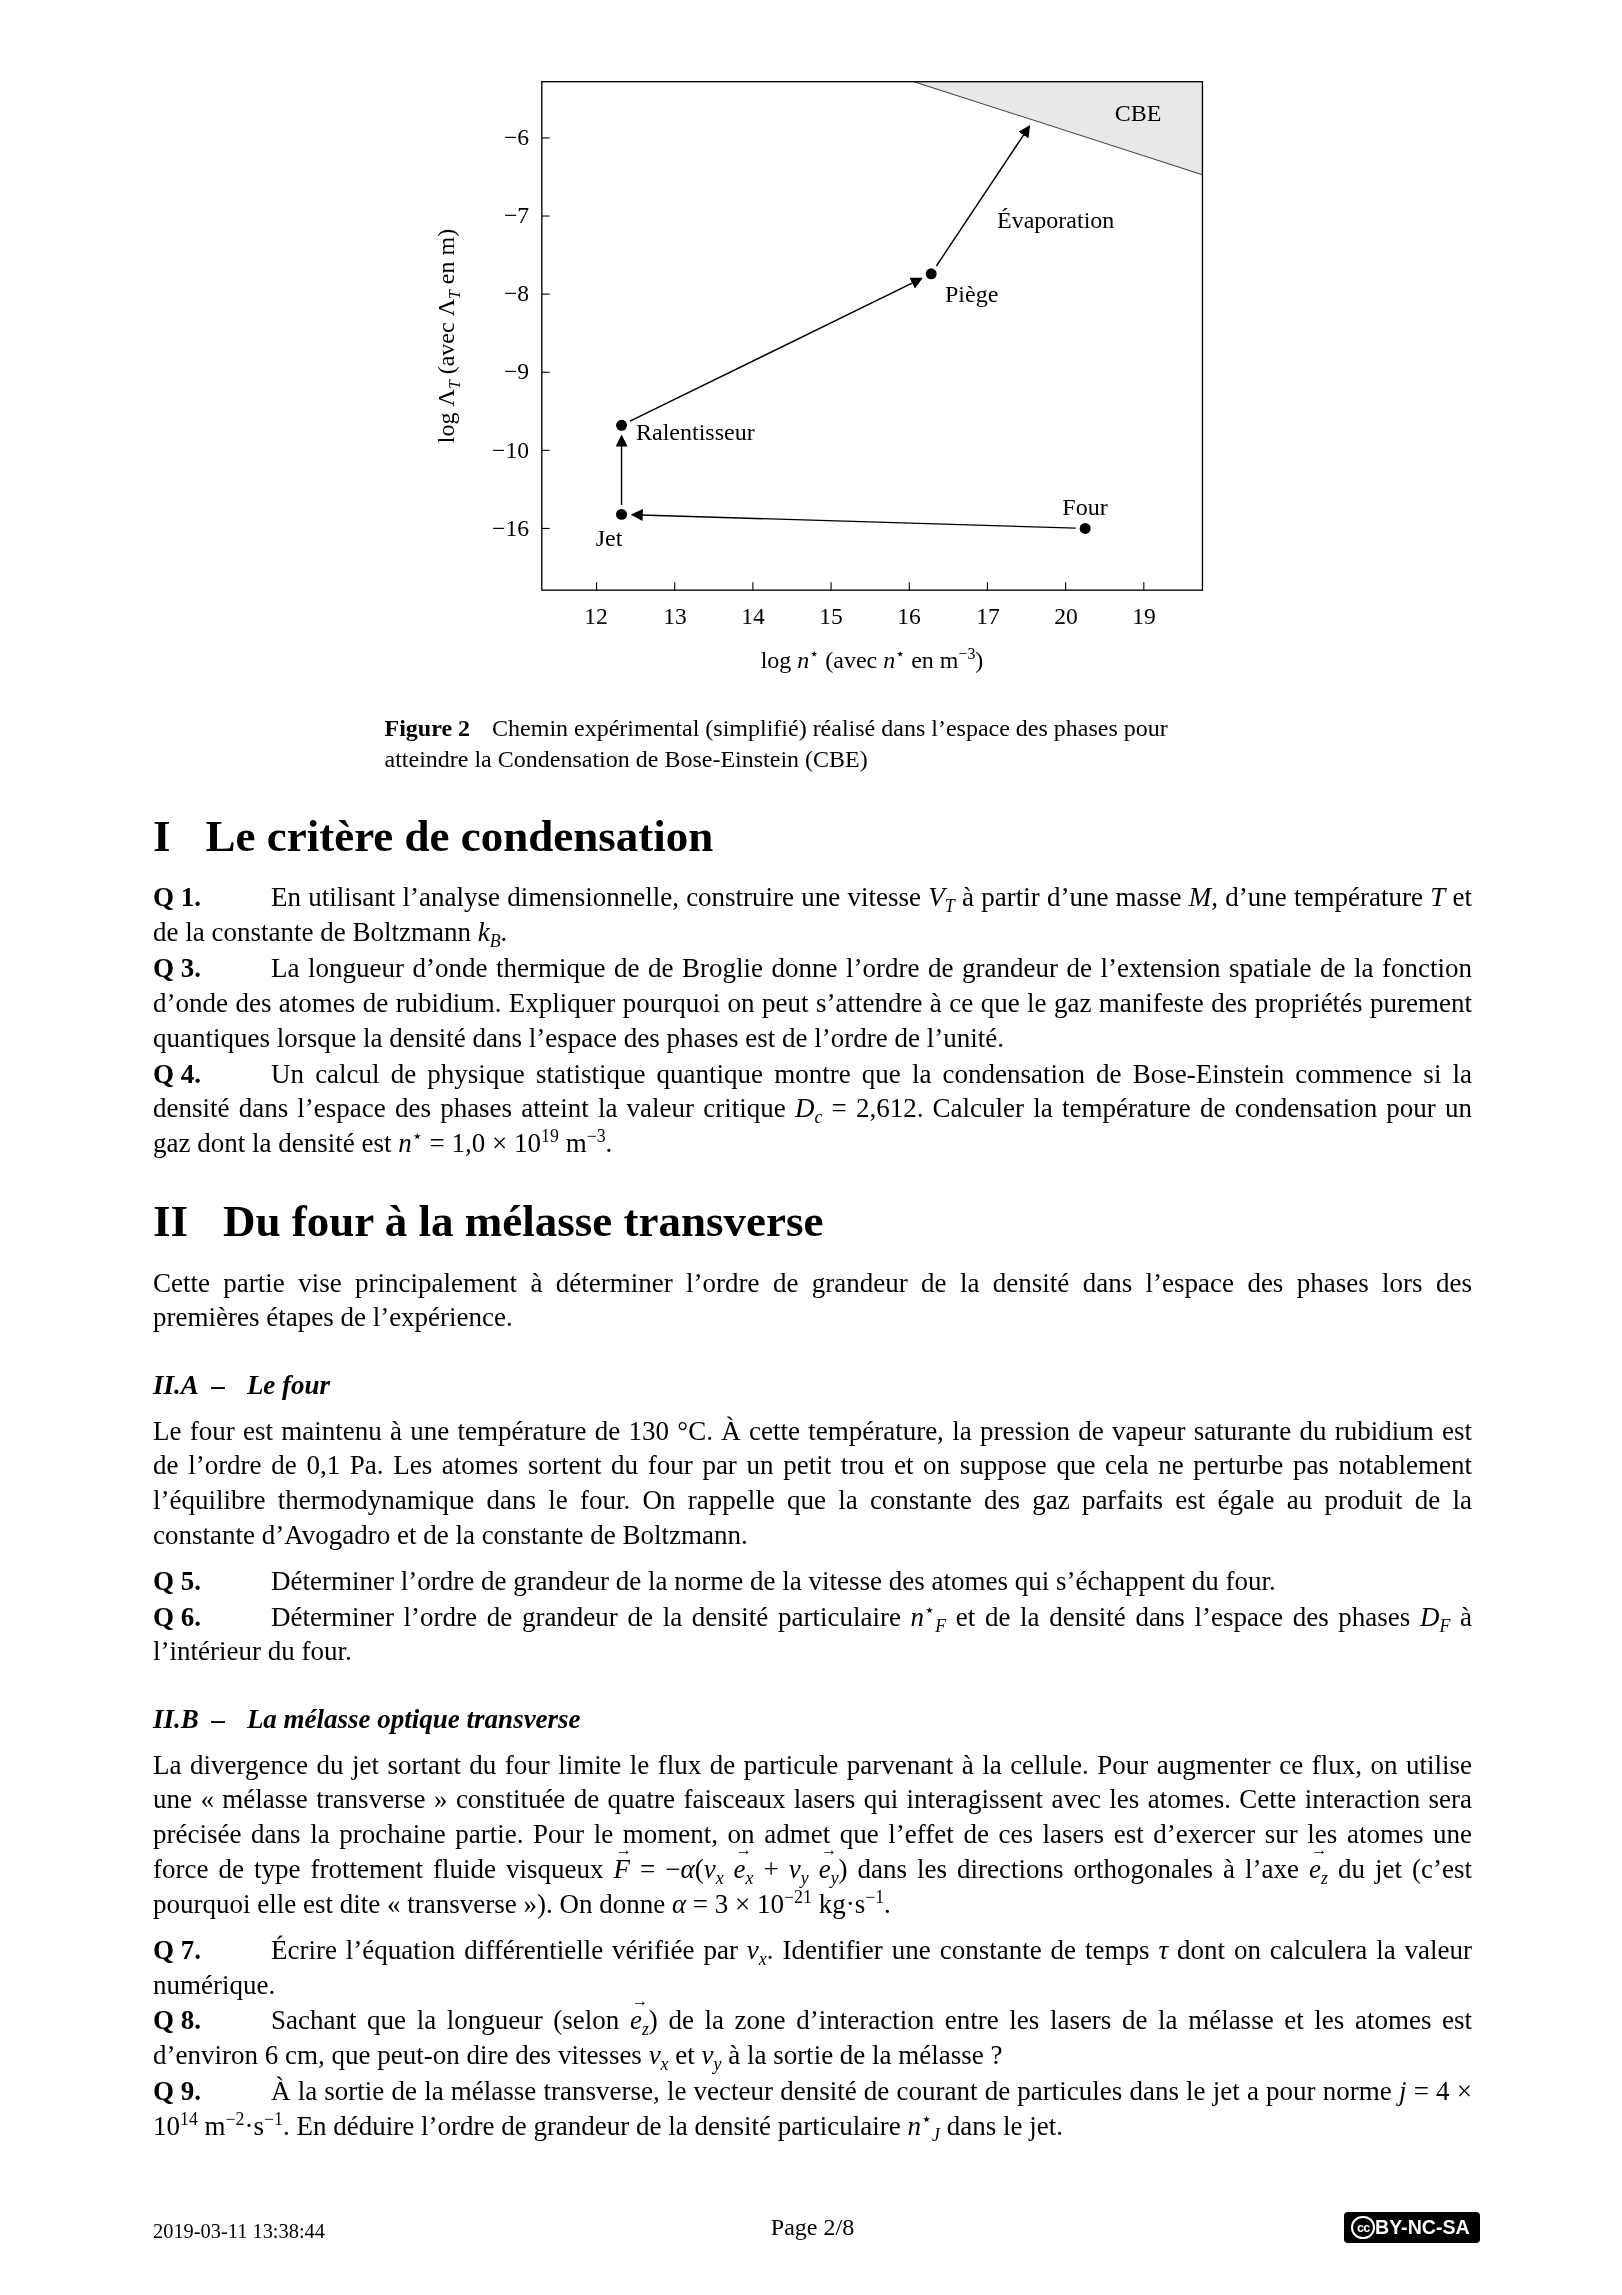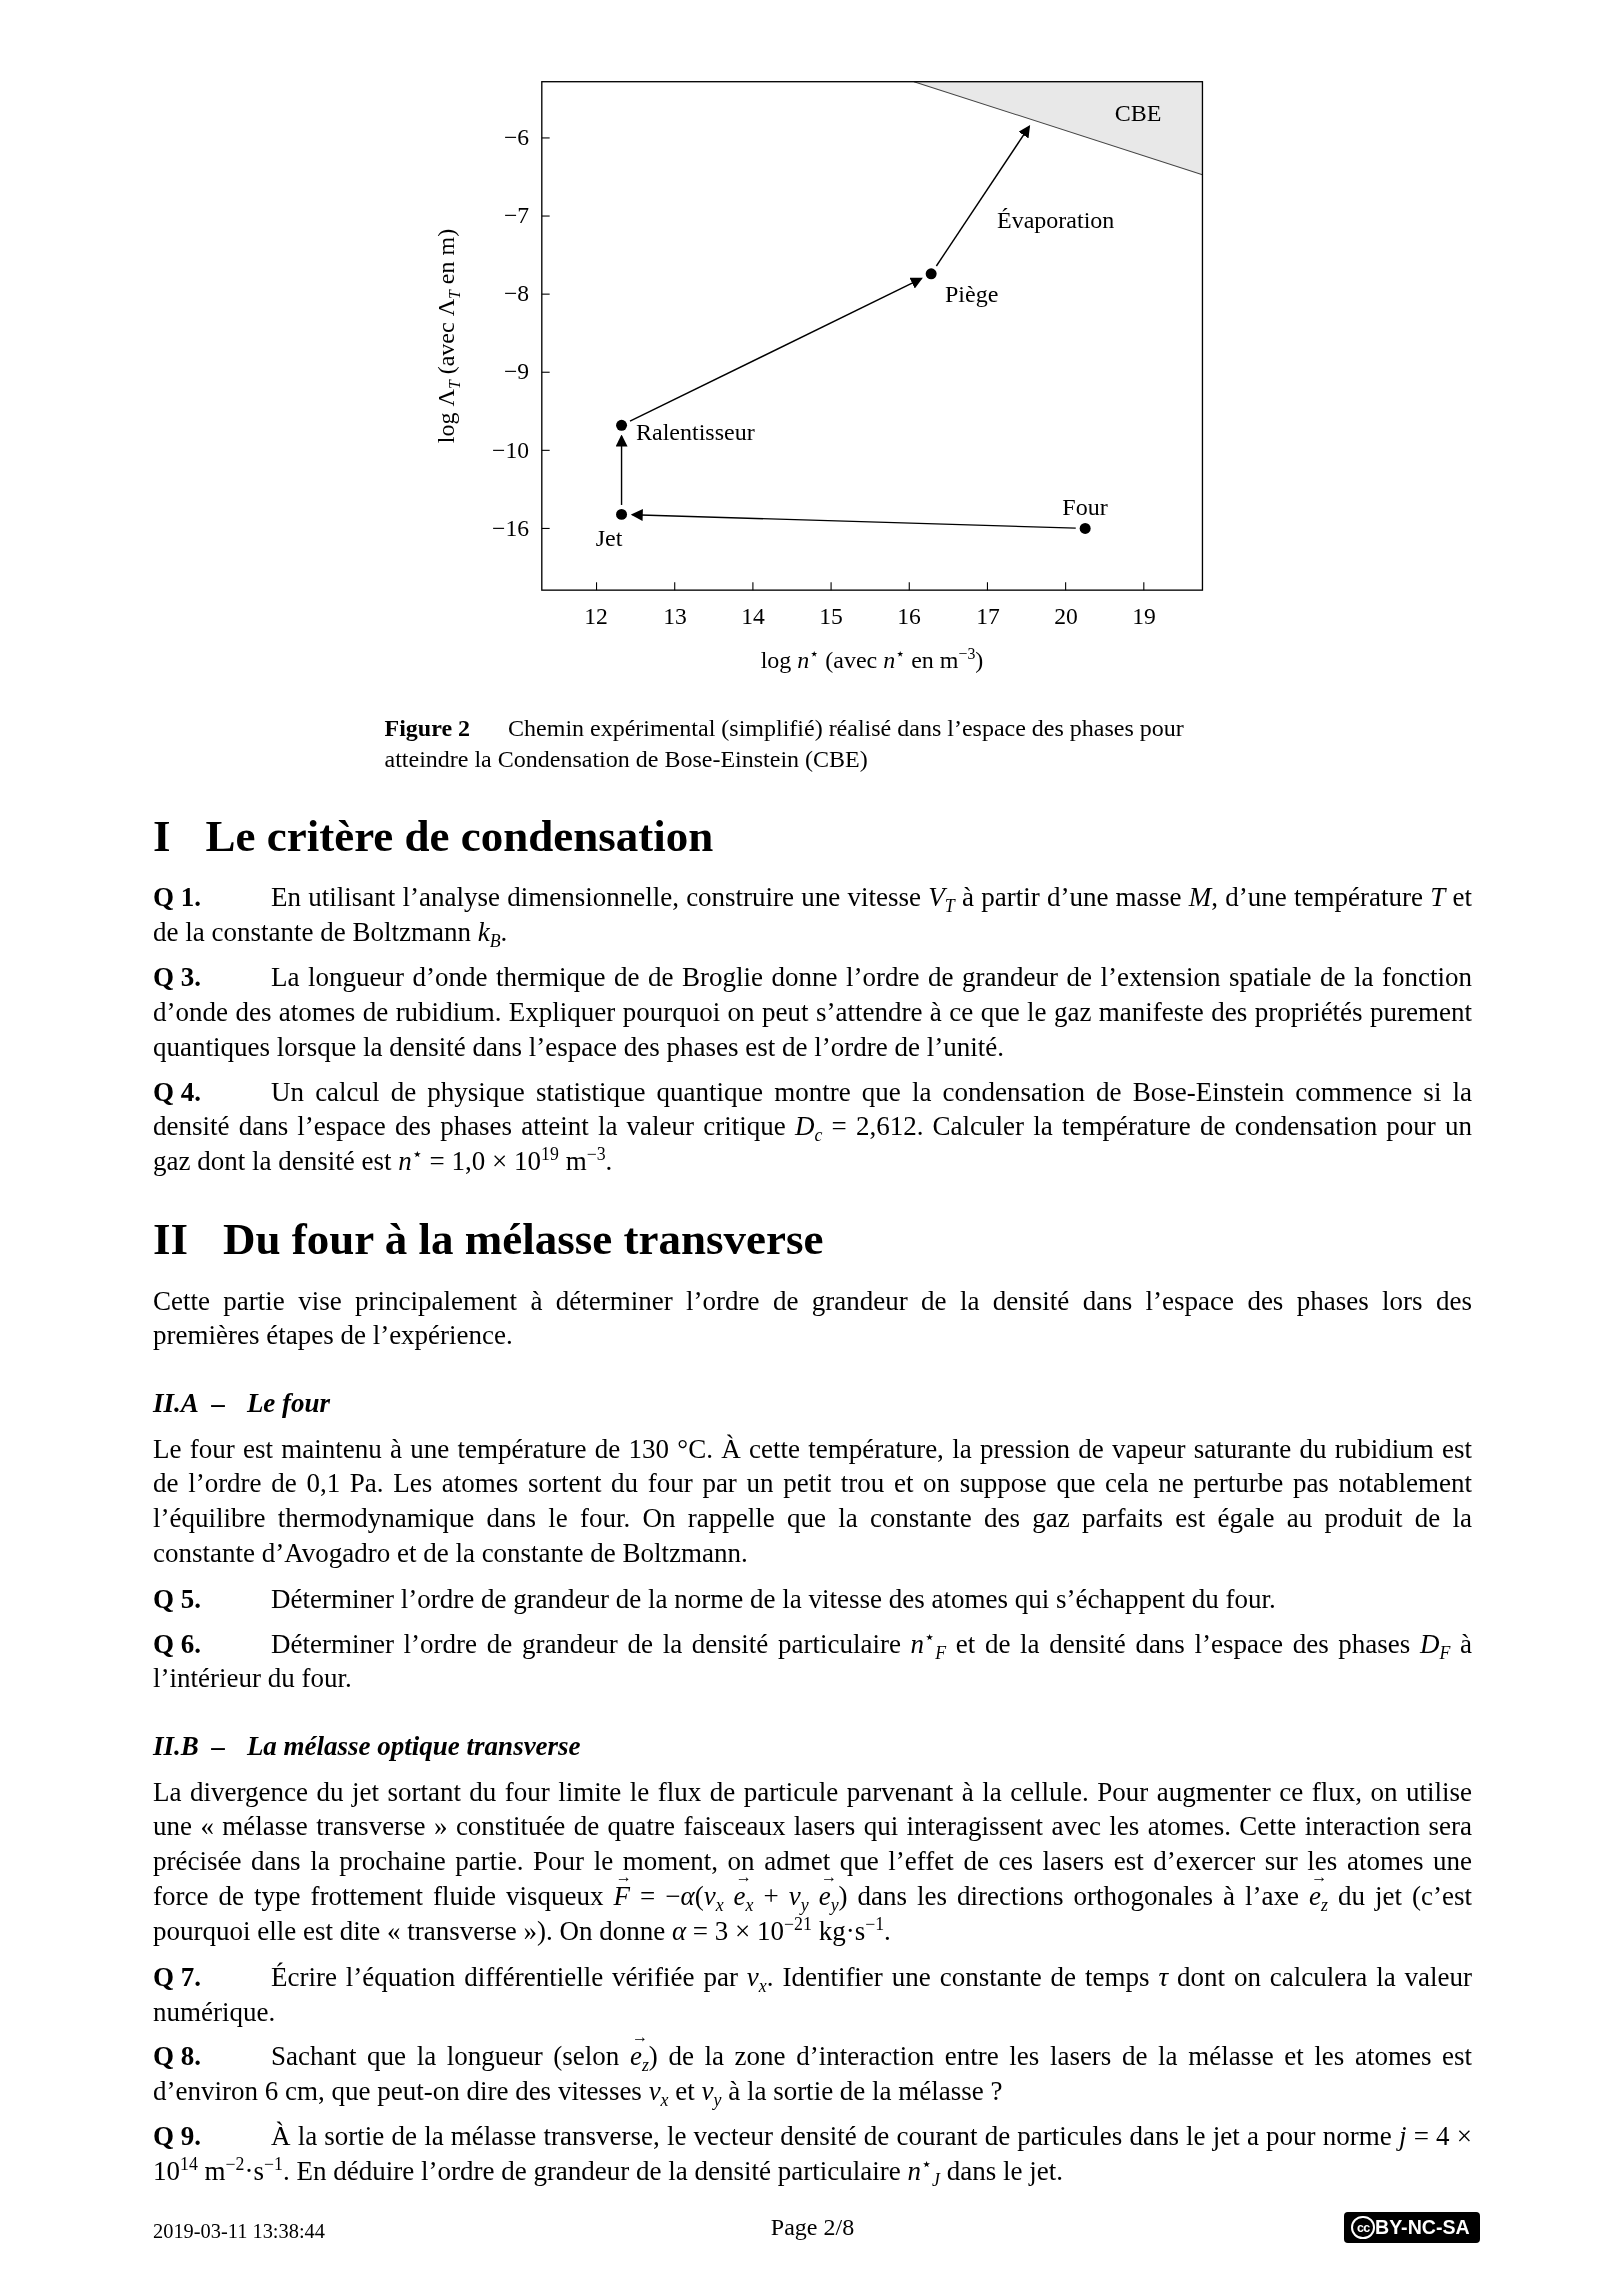--- a/index.html
+++ b/index.html
@@ -8,29 +8,29 @@
        font-family:"Liberation Serif","DejaVu Serif",serif;font-size:27px;}
   .content{position:absolute;left:153px;top:0;width:1319px;}
 
   
   .figure{margin:0;}
   .chart{position:relative;width:793px;height:612px;margin:77px auto 0;}
   #chart-svg{position:absolute;left:0;top:0;}
   .chart-label{position:absolute;white-space:nowrap;font-size:24px;line-height:1;}
   .chart-label.tick{font-size:23.6px;}
   .caption{width:856px;margin:23.6px auto 0;font-size:24px;line-height:1.32;text-align:left;}
-  .cap-label{margin-right:38px;}
+  .cap-label{margin-right:22px;}
 
   
   h1.sec{font-size:45px;margin:36px 0 19px;font-weight:700;line-height:1.1;}
   .sec-num{margin-right:35px;}
   h2.subsec{font-size:27px;font-style:italic;font-weight:700;margin:36px 0 12.6px;line-height:1.1;}
   h2.subsec .dash{margin:0 22px 0 12.6px;}
   p{margin:11px 0;text-align:justify;line-height:1.29;}
-  p.q{margin:10px 0;}
+  p.q{margin:1px 0;}
   .qnum{font-weight:700;display:inline-block;width:118px;}
   sub,sup{font-size:66%;line-height:0;}
   sup{vertical-align:super;}
   sub{vertical-align:sub;}
   .vec{position:relative;display:inline-block;font-style:italic;}
   .vec::after{content:"→";position:absolute;left:0.12em;top:-0.75em;font-size:0.6em;font-style:normal;}
 
   
   .footer{position:absolute;left:153px;width:1319px;top:2212px;height:38px;font-size:24px;}
   .ts{position:absolute;left:0;top:7.9px;font-size:20.4px;}

